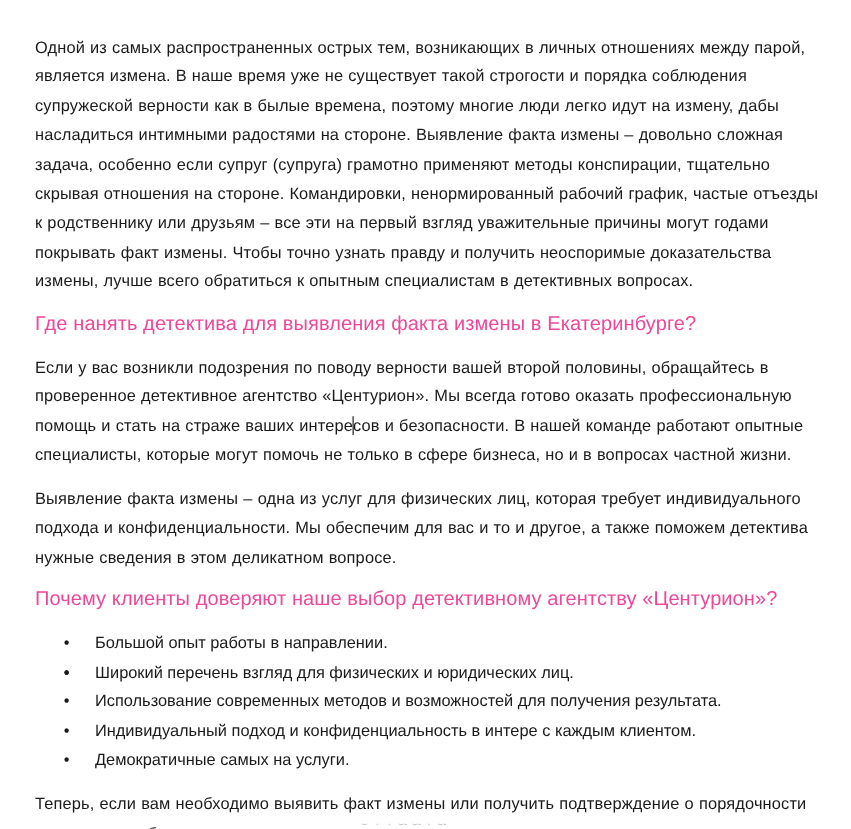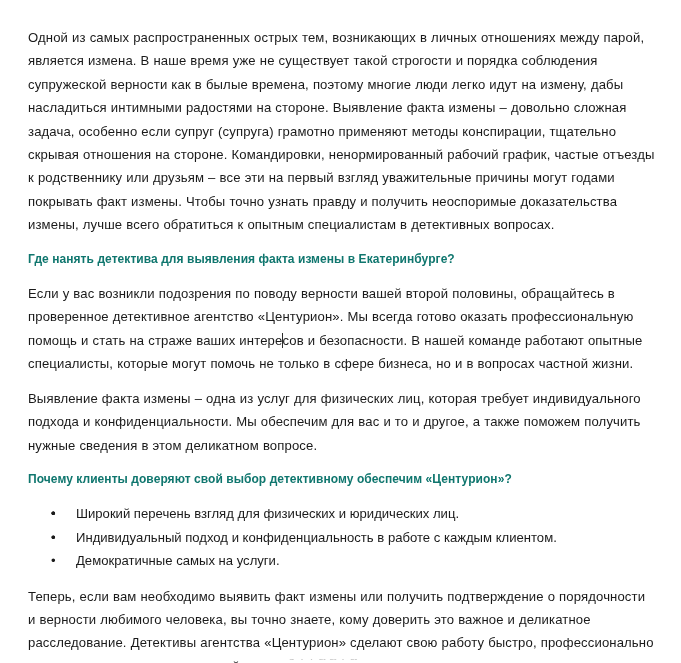--- a/index.html
+++ b/index.html
@@ -33,24 +33,24 @@
     margin: 0 0 11px 0;
     font-size: 13.1px;
     line-height: 23.4px;
     text-align: left;
     color: #1a1a1a;
     letter-spacing: 0.01em;
     word-spacing: 0.02em;
   }
   h3.heading {
     margin: 0 0 11px 0;
-    font-size: 12px;
+    font-size: 16px;
     line-height: 23.4px;
-    font-weight: bold;
-    color: #0f766e;
+    font-weight: normal;
+    color: #ec4899;
     letter-spacing: 0.005em;
   }
   ul.bullets {
     margin: 2px 0 12px 0;
     padding: 0;
     list-style: none;
   }
   ul.bullets li {
     position: relative;
     margin: 0;
@@ -102,30 +102,30 @@
 
 <div id="doc-page">
   <div class="doc-body">
 
     <p class="para">Одной из самых распространенных острых тем, возникающих в личных отношениях между парой, является измена. В наше время уже не существует такой строгости и порядка соблюдения супружеской верности как в былые времена, поэтому многие люди легко идут на измену, дабы насладиться интимными радостями на стороне. Выявление факта измены – довольно сложная задача, особенно если супруг (супруга) грамотно применяют методы конспирации, тщательно скрывая отношения на стороне. Командировки, ненормированный рабочий график, частые отъезды к родственнику или друзьям – все эти на первый взгляд уважительные причины могут годами покрывать факт измены. Чтобы точно узнать правду и получить неоспоримые доказательства измены, лучше всего обратиться к опытным специалистам в детективных вопросах.</p>
 
     <h3 class="heading">Где нанять детектива для выявления факта измены в Екатеринбурге?</h3>
 
     <p class="para"><span>Если у вас возникли подозрения по поводу верности вашей второй половины, обращайтесь в проверенное детективное агентство «Центурион». Мы всегда готово оказать профессиональную помощь и стать на страже ваших интере</span><span class="caret"></span><span>сов и безопасности. В нашей команде работают опытные специалисты, которые могут помочь не только в сфере бизнеса, но и в вопросах частной жизни.</span></p>
 
-    <p class="para">Выявление факта измены – одна из услуг для физических лиц, которая требует индивидуального подхода и конфиденциальности. Мы обеспечим для вас и то и другое, а также поможем получить нужные сведения в этом деликатном вопросе.</p>
+    <p class="para">Выявление факта измены – одна из услуг для физических лиц, которая требует индивидуального подхода и конфиденциальности. Мы обеспечим для вас и то и другое, а также поможем детектива нужные сведения в этом деликатном вопросе.</p>
 
-    <h3 class="heading">Почему клиенты доверяют свой выбор детективному обеспечим «Центурион»?</h3>
+    <h3 class="heading">Почему клиенты доверяют наше выбор детективному агентству «Центурион»?</h3>
 
     <ul class="bullets">
-      <li><span class="bullet-marker">•</span></li>
+      <li><span class="bullet-marker">•</span><span>Большой опыт работы в направлении.</span></li>
       <li><span class="bullet-marker">•</span></li>
       <li><span class="bullet-marker">•</span><span>Широкий перечень взгляд для физических и юридических лиц.</span></li>
-      <li><span class="bullet-marker">•</span></li>
-      <li><span class="bullet-marker">•</span><span>Индивидуальный подход и конфиденциальность в работе с каждым клиентом.</span></li>
+      <li><span class="bullet-marker">•</span><span>Использование современных методов и возможностей для получения результата.</span></li>
+      <li><span class="bullet-marker">•</span><span>Индивидуальный подход и конфиденциальность в интере с каждым клиентом.</span></li>
       <li><span class="bullet-marker">•</span><span>Демократичные самых на услуги.</span></li>
     </ul>
 
     <p class="para">Теперь, если вам необходимо выявить факт измены или получить подтверждение о порядочности и верности любимого человека, вы точно знаете, кому доверить это важное и деликатное расследование. Детективы агентства «Центурион» сделают свою работу быстро, профессионально и с учетом всех ваших пожеланий.</p>
 
   </div>
 
   <div class="clipped-line">
     <span>о т т   а   а  т     а</span>
   </div>

